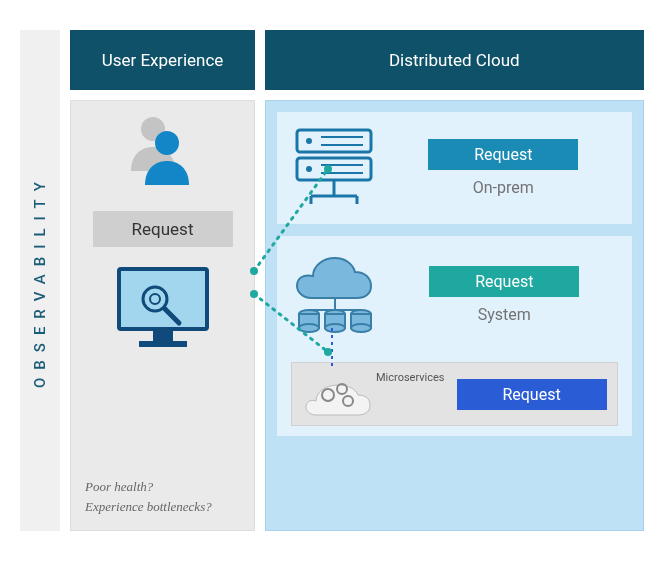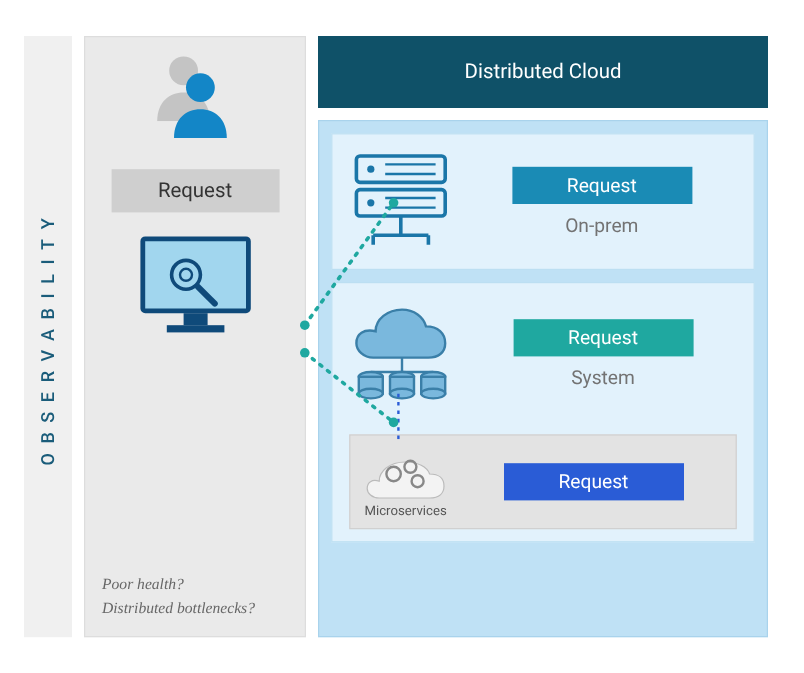--- a/index.html
+++ b/index.html
@@ -114,34 +114,35 @@
   .tag-micro  { background:#2a5cd6; }
   .micro-row {
     background:#e3e3e3;
     border:1px solid #d0d0d0;
     display:flex;
     align-items:center;
     padding:8px 10px;
     gap:12px;
     margin-top: 10px;
   }
-  .micro-left { display:flex; flex-direction:column; align-items:center; gap:2px; }
+  .micro-left { display:flex; flex-direction:row; gap:2px; }
   .micro-left .mlabel { font-size:11px; color:#555; }
   .svg-icon { display:block; }
 </style>
 </head>
 <body>
 
 <div class="wrap">
 
   <div class="vlabel">OBSERVABILITY</div>
 
   <div class="cols">
 
     <div class="col col-ue">
+      <div class="header">User Experience</div>
 
       <div class="panel-ue">
         <div class="icon-stack">
           <svg class="person-shadow svg-icon" width="52" height="56" viewBox="0 0 52 56">
             <circle cx="26" cy="14" r="12"></circle>
               <path d="M4 56c0-16 10-24 22-24s22 8 22 24z"></path>
           </svg>
           <svg class="person-main svg-icon" width="52" height="56" viewBox="0 0 52 56">
             <circle cx="26" cy="14" r="12"></circle>
               <path d="M4 56c0-16 10-24 22-24s22 8 22 24z"></path>
@@ -156,21 +157,21 @@
             <rect x="38" y="66" width="20" height="10" fill="#0f4a7a"></rect>
             <rect x="24" y="76" width="48" height="6" fill="#0f4a7a"></rect>
             <circle cx="40" cy="34" r="12" fill="none" stroke="#0f4a7a" stroke-width="3"></circle>
             <circle cx="40" cy="34" r="5" fill="none" stroke="#0f4a7a" stroke-width="2"></circle>
             <line x1="50" y1="44" x2="64" y2="58" stroke="#0f4a7a" stroke-width="5" stroke-linecap="round"></line>
           </svg>
         </div>
 
         <div class="footnote">
           <div>Poor health?</div>
-          <div>Distributed bottlenecks?</div>
+          <div>Experience bottlenecks?</div>
         </div>
       </div>
     </div>
 
     <div class="col col-ds">
       <div class="header">Distributed Cloud</div>
 
       <div class="panel-ds">
 
         <div class="row">

